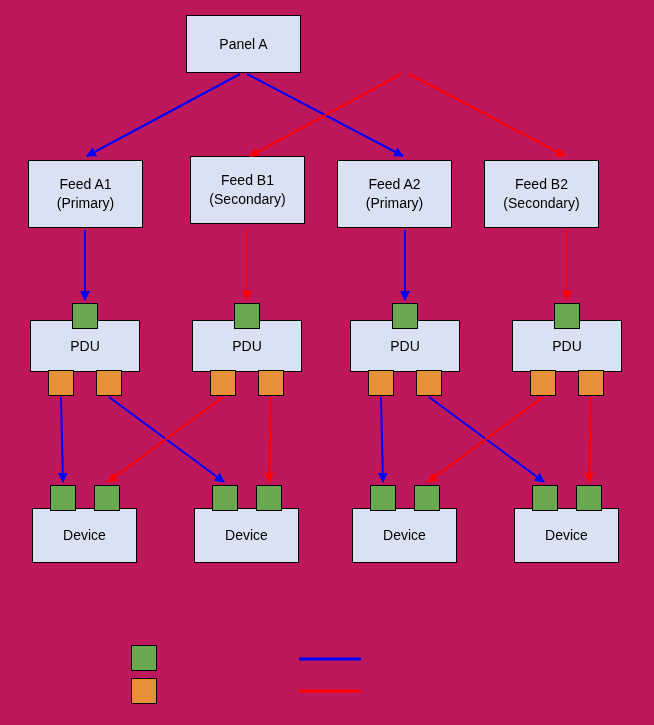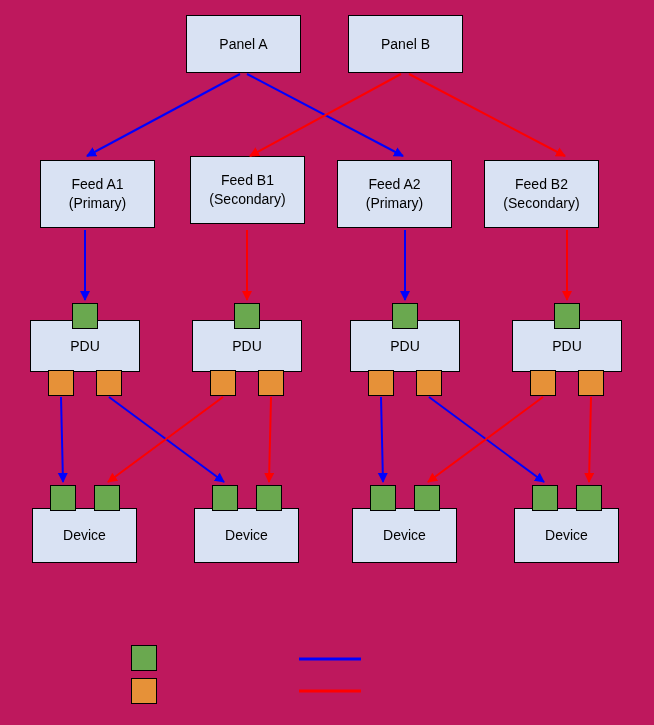--- a/index.html
+++ b/index.html
@@ -45,25 +45,22 @@
   svg.arrows line.legendline{stroke-width:3;}
 </style>
 </head>
 <body>
 
 <div class="canvas">
 
   <div class="box" style="left:186px;top:15px;width:115px;height:58px">
     <span>Panel A</span>
   </div>
-  <div class="box" style="left:348px;top:15px;width:115px;height:58px">
-    <span>Panel B</span>
-  </div>
 
-  <div class="box" style="left:40px;top:160px;width:115px;height:68px">
+  <div class="box" style="left:28px;top:160px;width:115px;height:68px">
     <span>Feed A1</span>
     <span>(Primary)</span>
   </div>
   <div class="box" style="left:190px;top:156px;width:115px;height:68px">
     <span>Feed B1</span>
     <span>(Secondary)</span>
   </div>
   <div class="box" style="left:337px;top:160px;width:115px;height:68px">
     <span>Feed A2</span>
     <span>(Primary)</span>

